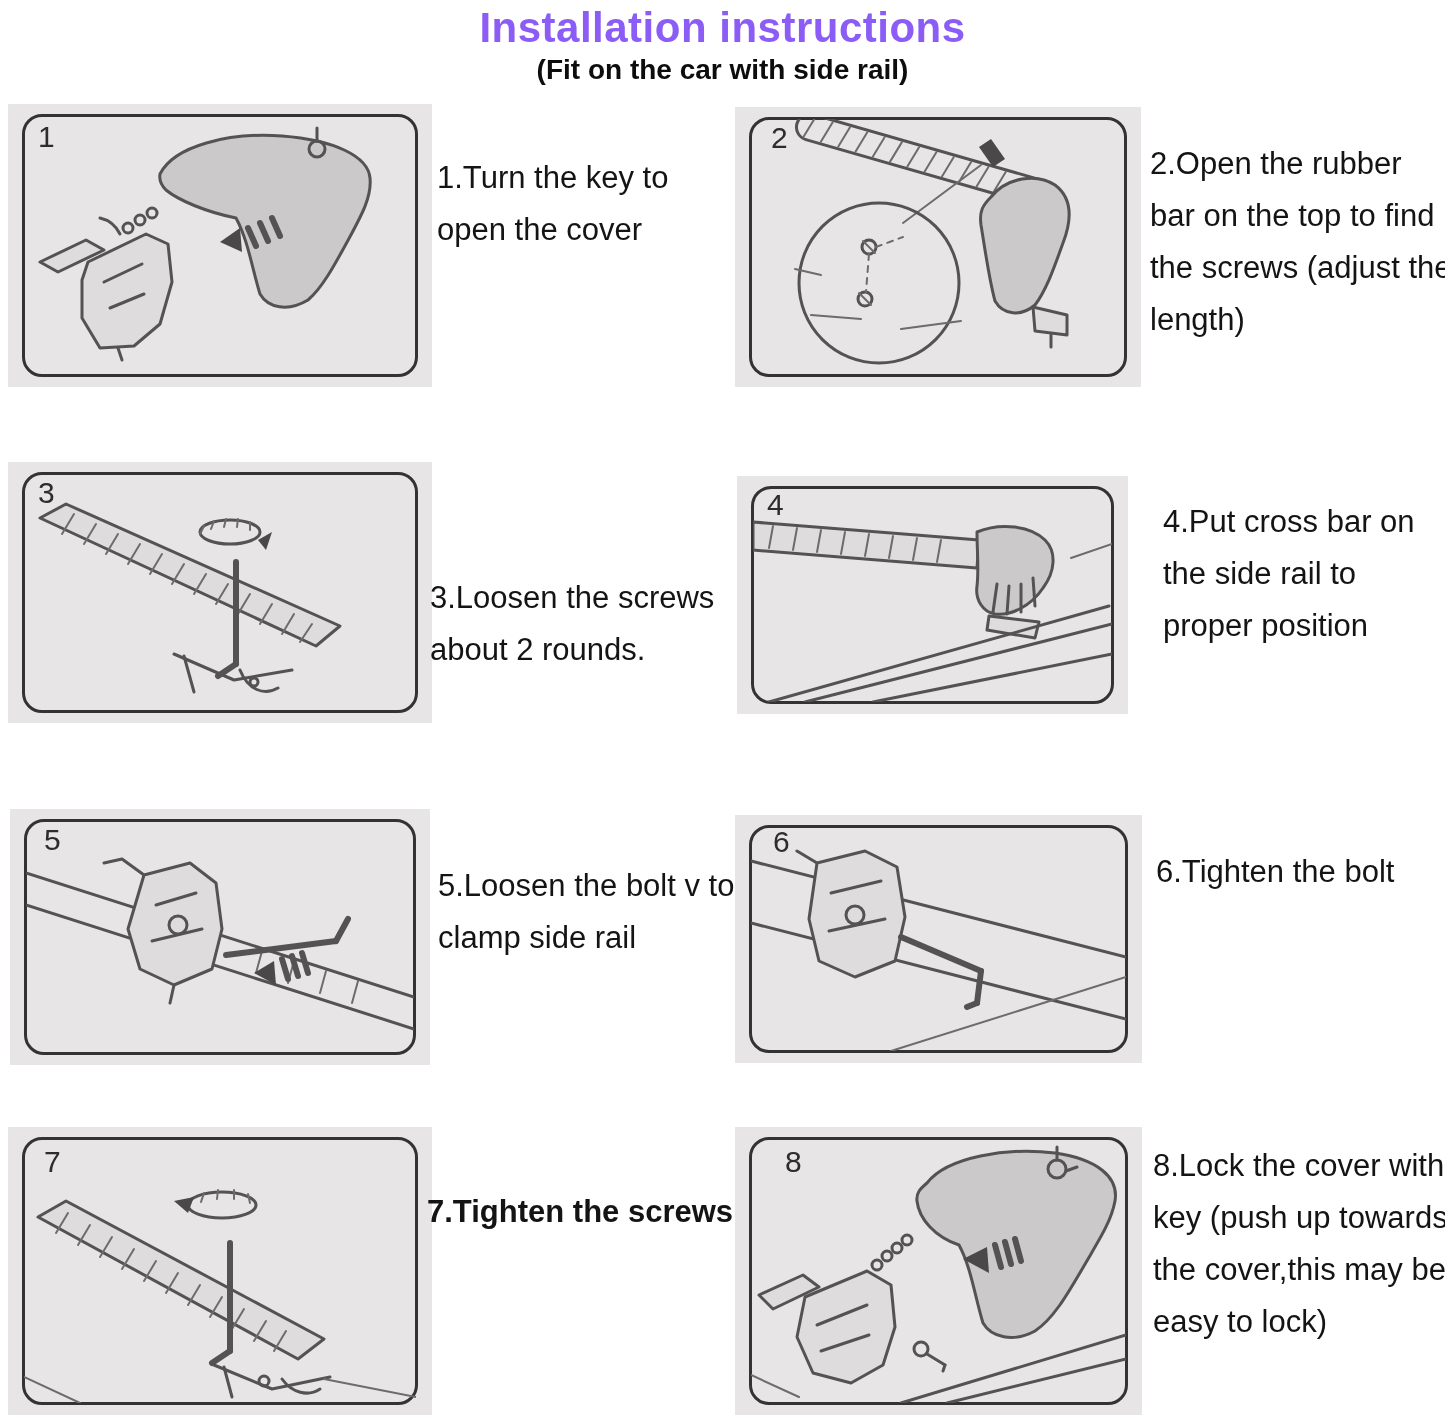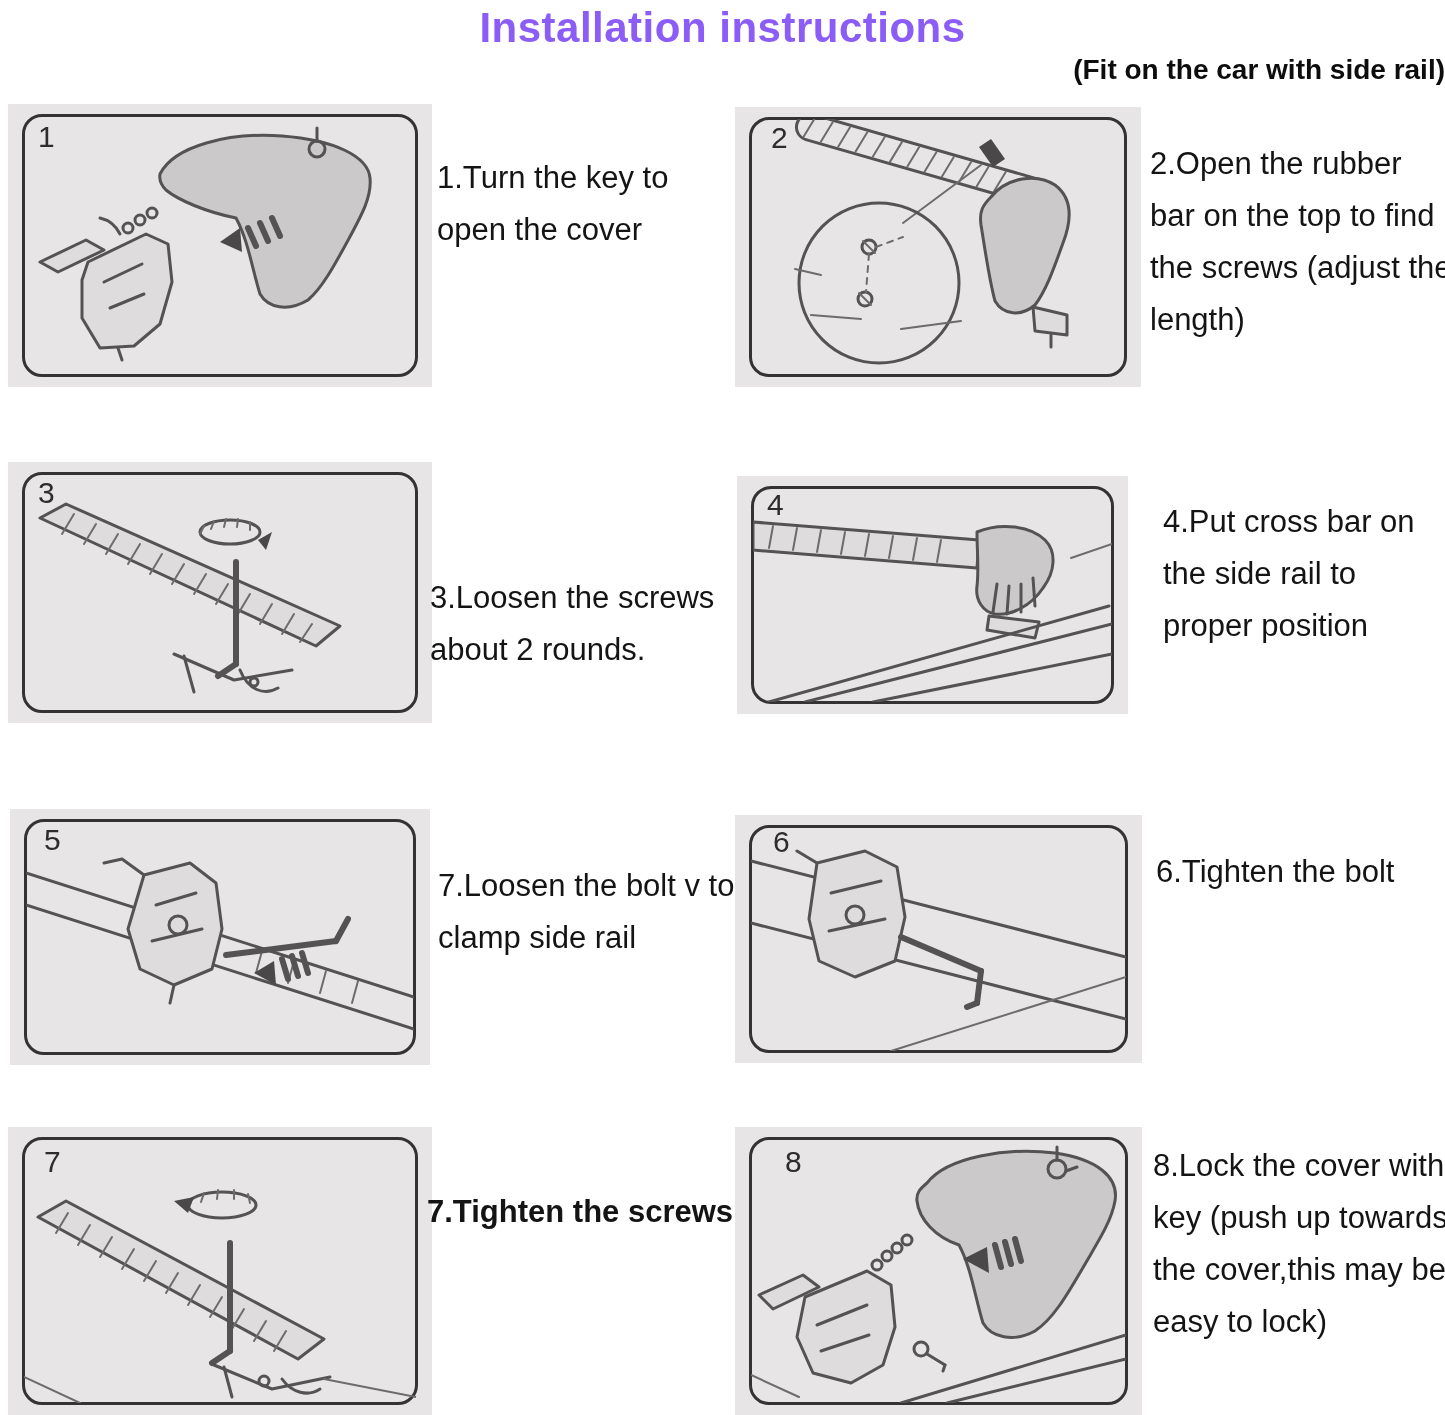--- a/index.html
+++ b/index.html
@@ -6,21 +6,21 @@
   html,body { background:#ffffff; }
   body {
     width:1445px; height:1415px; position:relative; overflow:hidden;
     font-family:"Liberation Sans", sans-serif; color:#161616;
   }
   .title {
     position:absolute; top:4px; left:0; width:100%; text-align:center;
     font-size:42px; font-weight:bold; color:#8b5cf6; letter-spacing:0.5px;
   }
   .subtitle {
-    position:absolute; top:54px; left:0; width:100%; text-align:right;
+    position:absolute; top:54px; left:0; width:100%; text-align:center;
     font-size:28px; font-weight:bold; color:#0d0d0d;
   }
   .panel { position:absolute; background:#e7e5e6; }
   .frame {
     position:absolute; left:14px; top:10px; right:14px; bottom:10px;
     border:3px solid #343233; border-radius:20px;
   }
   .stepnum {
     position:absolute; font-size:30px; color:#2e2c2d; z-index:3;
   }
@@ -191,21 +191,21 @@
       <line class="ln" x1="148" y1="164" x2="144" y2="182"></line>
       <circle class="ln" cx="152" cy="104" r="9"></circle>
       <line class="ln th" x1="200" y1="134" x2="310" y2="120"></line>
       <line class="ln th" x1="310" y1="120" x2="322" y2="98"></line>
       <polygon class="fd" points="228,152 248,140 250,164"></polygon>
       <line class="ln th" x1="256" y1="138" x2="262" y2="158"></line>
       <line class="ln th" x1="266" y1="135" x2="272" y2="155"></line>
       <line class="ln th" x1="276" y1="132" x2="282" y2="152"></line>
     </svg>
   </div>
-  <div class="caption" style="left:438px; top:860px; width:300px;">7.Loosen the bolt v to clamp side rail</div>
+  <div class="caption" style="left:438px; top:860px; width:300px;">5.Loosen the bolt v to clamp side rail</div>
 
   <div class="panel" style="left:735px; top:815px; width:407px; height:248px;">
     <div class="frame"></div>
     <div class="stepnum" style="left:38px; top:10px;">6</div>
     <svg class="ill" width="375" height="224" viewBox="0 0 375 224">
       <line class="ln" x1="0" y1="34" x2="375" y2="130"></line>
       <line class="ln" x1="0" y1="96" x2="375" y2="192"></line>
       <line class="lt" x1="140" y1="224" x2="375" y2="150"></line>
       <path class="fw" d="M66,36 L114,24 L146,40 L154,90 L144,134 L104,150 L68,134 L58,92 Z"></path>
       <path class="ln" d="M80,66 L130,54 M78,104 L134,92"></path>

